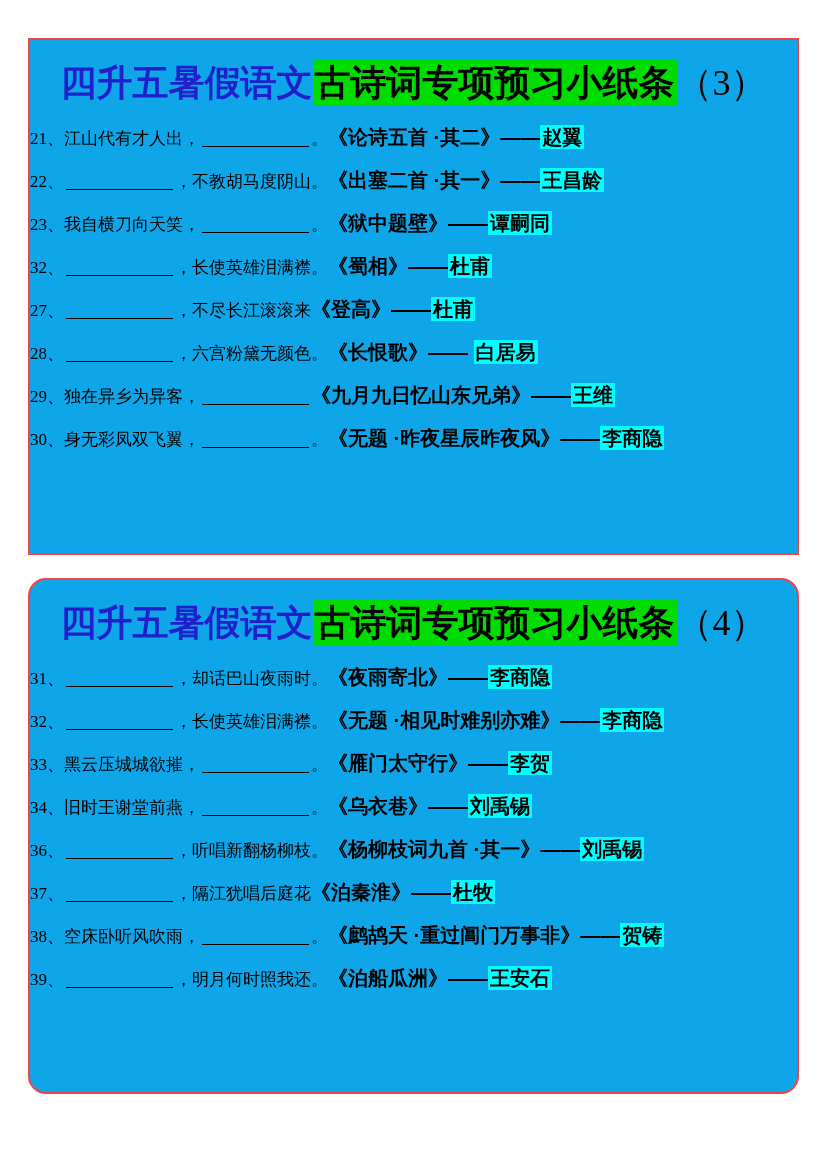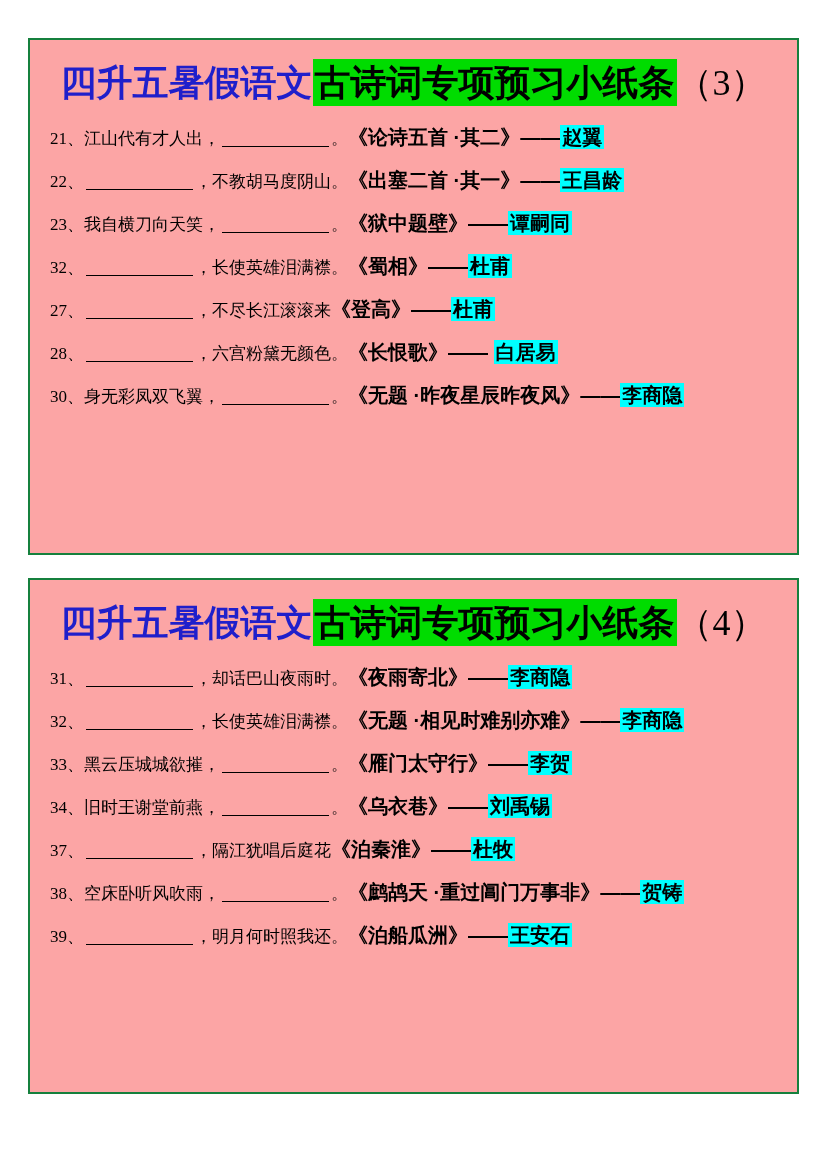--- a/index.html
+++ b/index.html
@@ -2,37 +2,37 @@
 <html><head>
 <meta charset="utf-8">
 <style>
   html,body{margin:0;padding:0;}
   body{
     width:827px;height:1169px;background:#ffffff;position:relative;
     font-family:"Liberation Serif","DejaVu Serif",serif;
     -webkit-font-smoothing:antialiased;
   }
   .panel{
-    position:absolute;left:28px;width:771px;background:#fca5a5;
-    border:2px solid #15803d;box-sizing:border-box;overflow:hidden;
+    position:absolute;left:28px;width:771px;background:#0ea5e9;
+    border:2px solid #ef4444;box-sizing:border-box;overflow:hidden;
   }
   #panel-3{top:38px;height:517px;}
-  #panel-4{top:578px;height:516px;}
+  #panel-4{top:578px;height:516px;border-radius:18px;}
   .title{
     margin:20px 0 10px 0;text-align:center;white-space:nowrap;
     font-size:36px;line-height:46px;font-weight:bold;
     font-family:"Liberation Sans","DejaVu Sans",sans-serif;
   }
   .title .blue{color:#1f1fcb;}
   .title .green{background:#00dc00;color:#000;padding:3px 2px;}
   .title .suffix{
     font-weight:normal;color:#000;
     font-family:"Liberation Serif","DejaVu Serif",serif;
   }
-  .lines{padding-left:20px;}
+  .lines{}
   .row{height:43px;line-height:43px;white-space:nowrap;font-size:17px;color:#000;}
   .num{font-size:17px;}
   .txt{font-size:17px;}
   .blank{
     display:inline-block;width:107px;height:15px;
     border-bottom:1.5px solid #000;vertical-align:-3px;
     margin:0 2px;
   }
   .src,.dash{
     font-weight:bold;font-size:20px;color:#000;
@@ -51,30 +51,32 @@
   <div class="title">
     <span class="blue">四升五暑假语文</span><span class="green">古诗词专项预习小纸条</span><span class="suffix">（3）</span>
   </div>
   <div class="lines">
       <div class="row"><span class="num">21、</span><span class="txt">江山代有才人出，</span><span class="blank"></span><span class="txt">。</span><span class="src">《论诗五首 ·其二》</span><span class="dash">——</span><span class="author">赵翼</span></div>
       <div class="row"><span class="num">22、</span><span class="blank"></span><span class="txt">，不教胡马度阴山。</span><span class="src">《出塞二首 ·其一》</span><span class="dash">——</span><span class="author">王昌龄</span></div>
       <div class="row"><span class="num">23、</span><span class="txt">我自横刀向天笑，</span><span class="blank"></span><span class="txt">。</span><span class="src">《狱中题壁》</span><span class="dash">——</span><span class="author">谭嗣同</span></div>
       <div class="row"><span class="num">32、</span><span class="blank"></span><span class="txt">，长使英雄泪满襟。</span><span class="src">《蜀相》</span><span class="dash">——</span><span class="author">杜甫</span></div>
       <div class="row"><span class="num">27、</span><span class="blank"></span><span class="txt">，不尽长江滚滚来</span><span class="src">《登高》</span><span class="dash">——</span><span class="author">杜甫</span></div>
       <div class="row"><span class="num">28、</span><span class="blank"></span><span class="txt">，六宫粉黛无颜色。</span><span class="src">《长恨歌》</span><span class="dash">—— </span><span class="author">白居易</span></div>
+      <div class="row"><span class="num">29、</span><span class="txt">独在异乡为异客，</span><span class="blank"></span><span class="src">《九月九日忆山东兄弟》</span><span class="dash">——</span><span class="author">王维</span></div>
       <div class="row"><span class="num">30、</span><span class="txt">身无彩凤双飞翼，</span><span class="blank"></span><span class="txt">。</span><span class="src">《无题 ·昨夜星辰昨夜风》</span><span class="dash">——</span><span class="author">李商隐</span></div>
     </div>
 </div>
 
 <div class="panel" id="panel-4">
   <div class="title">
     <span class="blue">四升五暑假语文</span><span class="green">古诗词专项预习小纸条</span><span class="suffix">（4）</span>
   </div>
   <div class="lines">
       <div class="row"><span class="num">31、</span><span class="blank"></span><span class="txt">，却话巴山夜雨时。</span><span class="src">《夜雨寄北》</span><span class="dash">——</span><span class="author">李商隐</span></div>
       <div class="row"><span class="num">32、</span><span class="blank"></span><span class="txt">，长使英雄泪满襟。</span><span class="src">《无题 ·相见时难别亦难》</span><span class="dash">——</span><span class="author">李商隐</span></div>
       <div class="row"><span class="num">33、</span><span class="txt">黑云压城城欲摧，</span><span class="blank"></span><span class="txt">。</span><span class="src">《雁门太守行》</span><span class="dash">——</span><span class="author">李贺</span></div>
       <div class="row"><span class="num">34、</span><span class="txt">旧时王谢堂前燕，</span><span class="blank"></span><span class="txt">。</span><span class="src">《乌衣巷》</span><span class="dash">——</span><span class="author">刘禹锡</span></div>
+      <div class="row"><span class="num">36、</span><span class="blank"></span><span class="txt">，听唱新翻杨柳枝。</span><span class="src">《杨柳枝词九首 ·其一》</span><span class="dash">——</span><span class="author">刘禹锡</span></div>
       <div class="row"><span class="num">37、</span><span class="blank"></span><span class="txt">，隔江犹唱后庭花</span><span class="src">《泊秦淮》</span><span class="dash">——</span><span class="author">杜牧</span></div>
       <div class="row"><span class="num">38、</span><span class="txt">空床卧听风吹雨，</span><span class="blank"></span><span class="txt">。</span><span class="src">《鹧鸪天 ·重过阊门万事非》</span><span class="dash">——</span><span class="author">贺铸</span></div>
       <div class="row"><span class="num">39、</span><span class="blank"></span><span class="txt">，明月何时照我还。</span><span class="src">《泊船瓜洲》</span><span class="dash">——</span><span class="author">王安石</span></div>
     </div>
 </div>
 
 </body></html>

